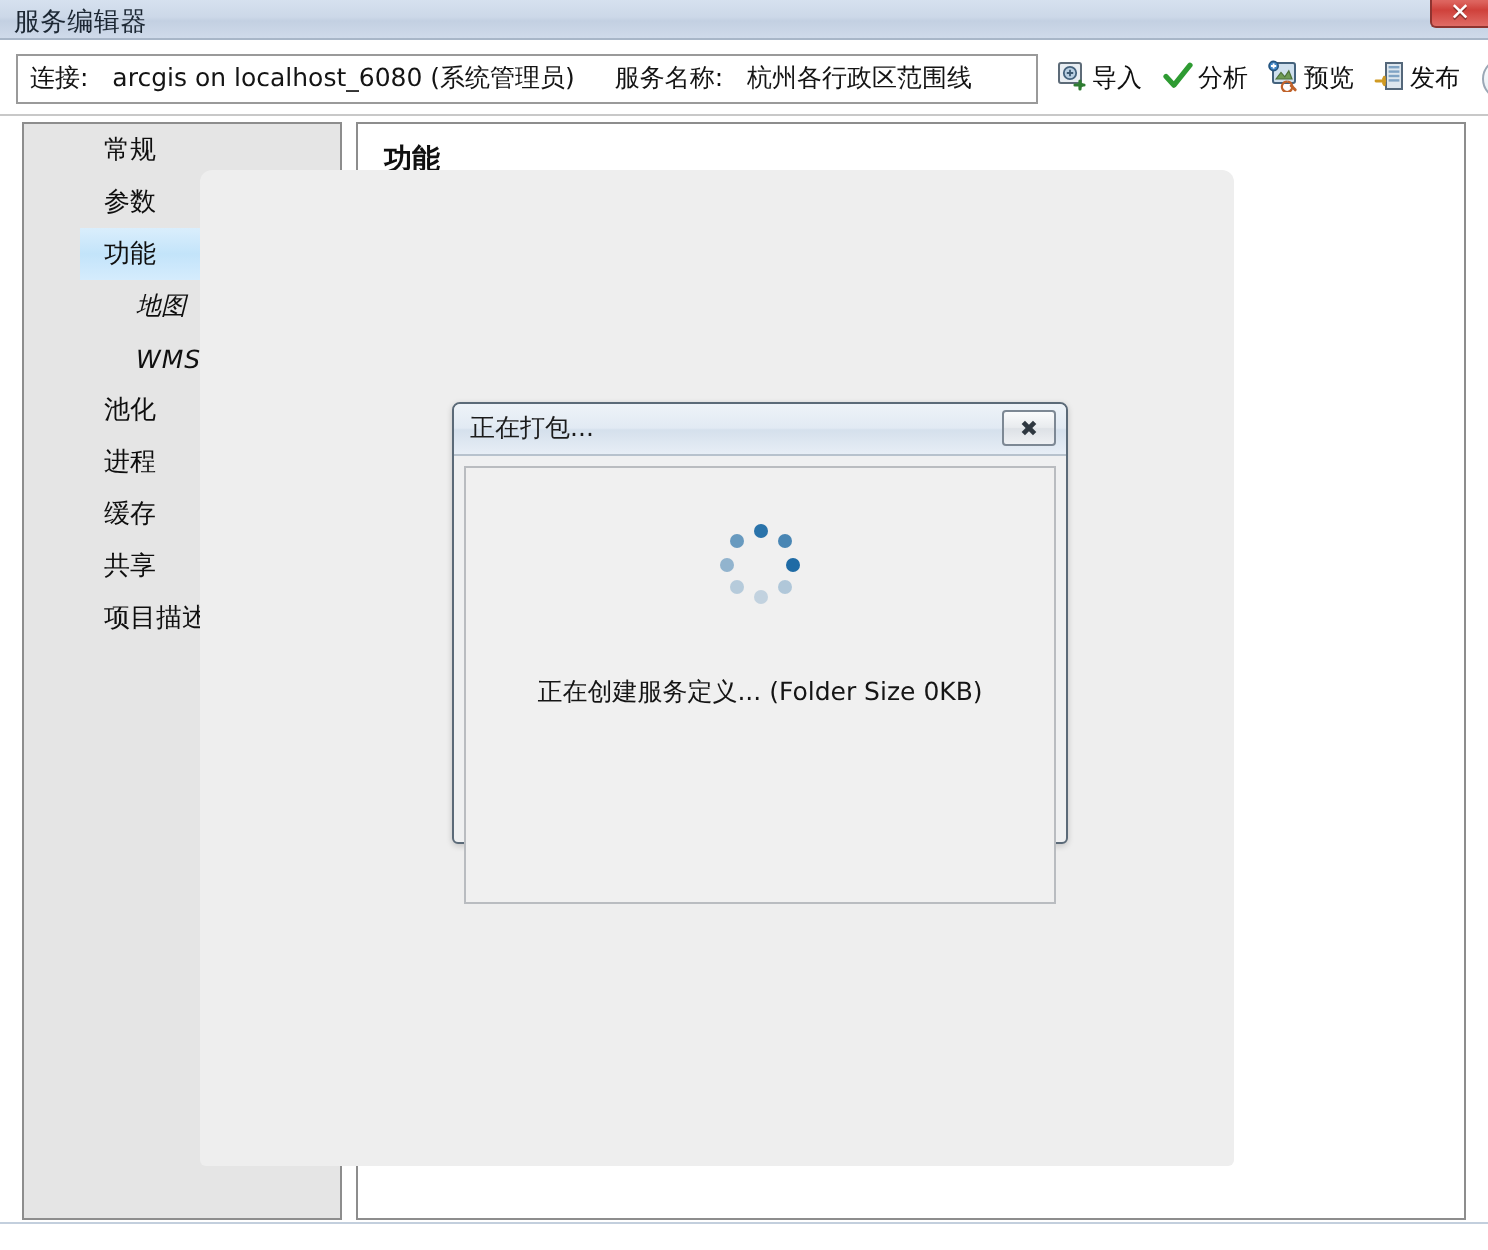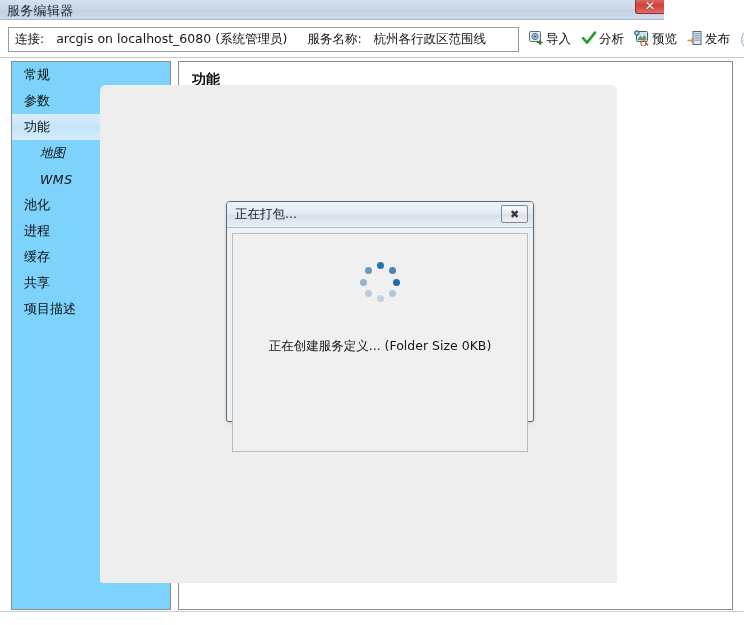--- a/index.html
+++ b/index.html
@@ -14,21 +14,21 @@
     font-size: 12px;
     color: #000000;
     overflow: hidden;
     position: relative;
   }
 
   
   .titlebar {
     position: absolute;
     left: 0; top: 0;
-    width: 664px; height: 20px;
+    width: 744px; height: 20px;
     background: linear-gradient(to bottom, #d6e1ef 0%, #ccd8e8 45%, #c3d0e2 55%, #cfdaea 100%);
     border-bottom: 1px solid #a8b6c8;
     box-sizing: border-box;
   }
   .titlebar-text {
     position: absolute;
     left: 7px; top: 2px;
     font-size: 13px;
     color: #1c2733;
     letter-spacing: 0.3px;
@@ -119,24 +119,25 @@
     display: flex; align-items: center; justify-content: center;
     cursor: pointer;
     margin-left: 2px;
   }
 
   
   .nav-panel {
     position: absolute;
     left: 11px; top: 61px;
     width: 160px; height: 549px;
-    background: #7dd3fc;
+    background: #e5e5e5;
     border: 1px solid #8d8d8d;
     box-sizing: border-box;
     z-index: 2;
+    padding-left: 28px;
   }
   .nav-item {
     height: 26px;
     display: flex;
     align-items: center;
     padding-left: 12px;
     font-size: 13px;
     color: #0f0f0f;
     cursor: pointer;
     box-sizing: border-box;

